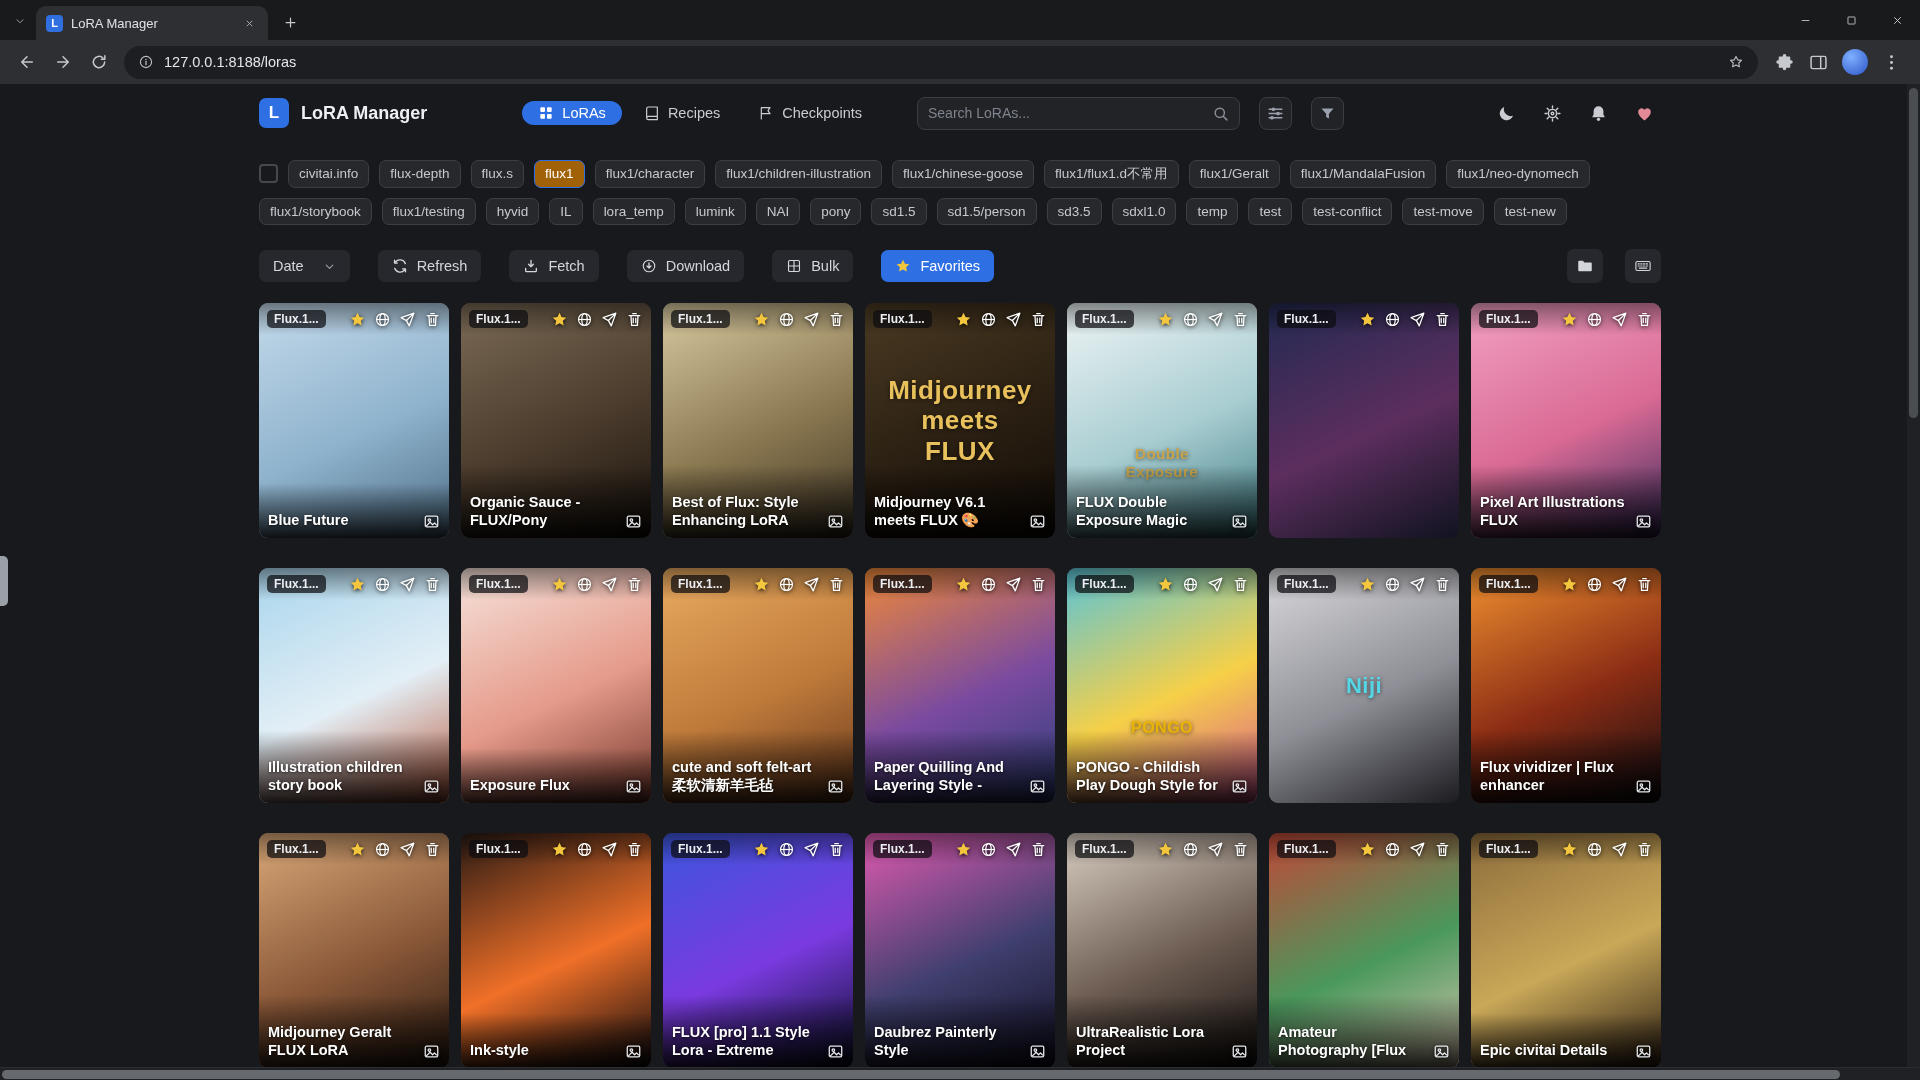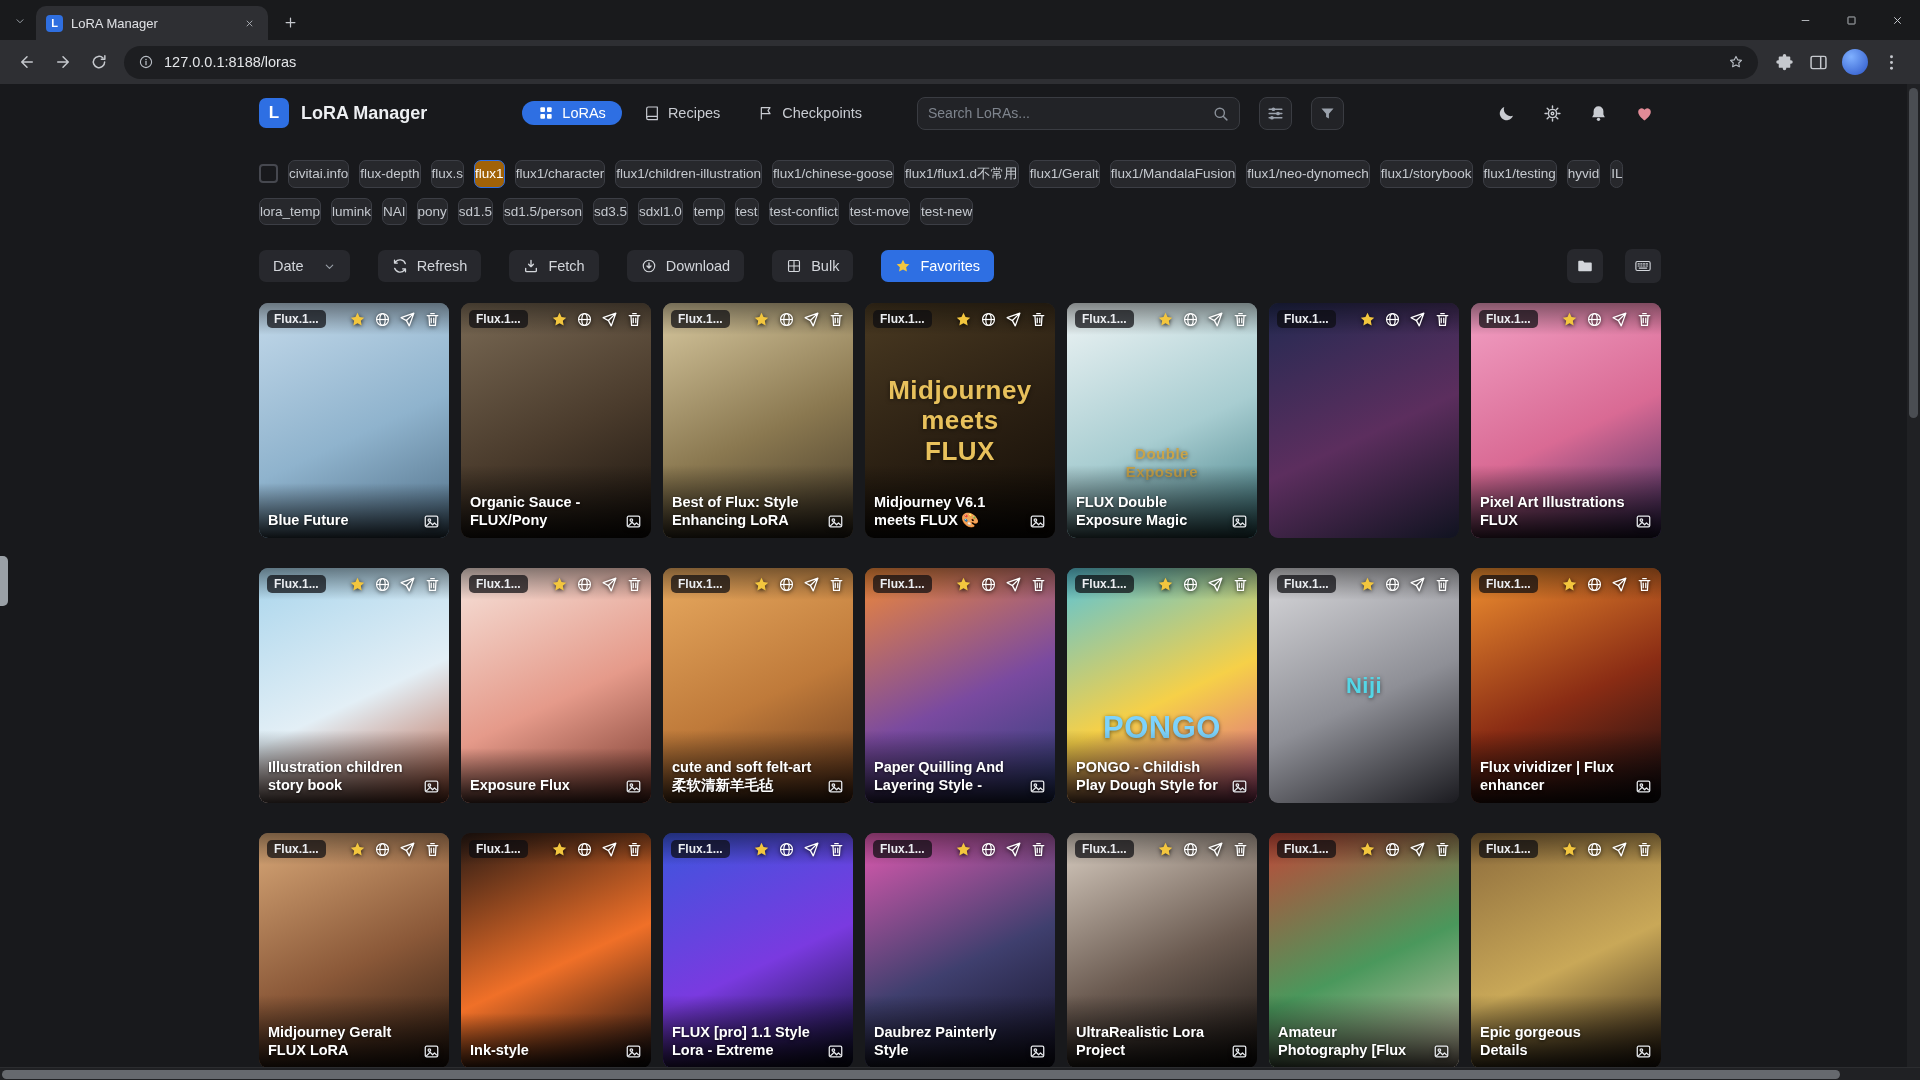--- a/index.html
+++ b/index.html
@@ -49,21 +49,21 @@
   .search-box input::placeholder { color: #7e848d; }
   .search-box .ii { width: 17px; height: 17px; color: #8a9099; }
   .sq-btn { width: 33px; height: 33px; border-radius: 8px; background: #222327; border: 1px solid #3a3c42; display: flex; align-items: center; justify-content: center; color: #9aa1ac; }
   .sq-btn .ii { width: 17px; height: 17px; }
   .header-icons { display: flex; align-items: center; gap: 12px; margin-left: 145px; }
   .hdr-ic { width: 34px; height: 34px; border-radius: 50%; display: flex; align-items: center; justify-content: center; color: #c9ccd2; }
   .hdr-ic .ii { width: 19px; height: 19px; }
   .hdr-ic.heart { color: #e28b97; }
 
   .tags { display: flex; flex-wrap: wrap; gap: 10px; margin-top: 18px; align-items: center; }
-  .tag { padding: 5px 0; background: #27282c; border: 1px solid #3c3e45; border-radius: 7px; font-size: 13.5px; color: #c5c9cf; line-height: 1.15; white-space: nowrap; }
+  .tag { padding: 5px 10px; background: #27282c; border: 1px solid #3c3e45; border-radius: 7px; font-size: 13.5px; color: #c5c9cf; line-height: 1.15; white-space: nowrap; }
   .tag.active { background: #a16207; border-color: #2e6fe3; color: #fff; }
   .tag-checkbox { width: 19px; height: 19px; border: 2px solid #46484f; border-radius: 4px; flex: none; }
 
   .actionbar { display: flex; align-items: center; gap: 28px; margin-top: 24px; }
   .abtn { display: flex; align-items: center; gap: 9px; padding: 8px 14px; background: #27282d; border-radius: 7px; font-size: 14.5px; color: #d3d6db; white-space: nowrap; }
   .abtn .ii { width: 16px; height: 16px; }
   .abtn .chev { width: 13px; height: 13px; color: #9aa0a8; margin-left: 10px; }
   .abtn.primary { background: #2e6fe3; color: #fff; }
   .abtn.primary .ii { color: #f3c63e; }
   .bar-right { margin-left: auto; display: flex; gap: 22px; }
@@ -838,21 +838,21 @@
             <svg viewBox="0 0 24 24" fill="none" stroke="currentColor" stroke-width="1.8" stroke-linejoin="round">
               <rect x="3.2" y="4.5" width="17.6" height="15" rx="2"></rect>
               <circle cx="9" cy="10" r="1.8"></circle>
               <path d="M4.5 18.5l5.5-5.5 3.6 3.6 2.6-2.6 3.3 3.3"></path>
             </svg>
           </i>
     </div>
   </div>
       <div class="card">
     <div class="card-art" style="background: linear-gradient(155deg, rgb(90, 196, 216) 0%, rgb(246, 208, 72) 55%, rgb(216, 90, 144) 100%);"></div>
-    <span class="art-text lower" style="color: #7dd3fc; font-size: 31px;">PONGO</span>
+    <span class="art-text lower" style="color: #eab308; font-size: 16px;">PONGO</span>
         <div class="card-top">
       <span class="badge">Flux.1...</span>
       <span class="card-icons">
             <i class="ic star">
               <svg viewBox="0 0 24 24" fill="currentColor">
                 <path d="M12 2.5l2.9 6 6.6.9-4.8 4.5 1.2 6.5L12 17.3l-5.9 3.1 1.2-6.5L2.5 9.4l6.6-.9z"></path>
               </svg>
             </i>
             <i class="ic">
               <svg viewBox="0 0 24 24" fill="none" stroke="currentColor" stroke-width="1.7">
@@ -1218,21 +1218,21 @@
               </svg>
             </i>
             <i class="ic">
               <svg viewBox="0 0 24 24" fill="none" stroke="currentColor" stroke-width="1.8" stroke-linecap="round">
                 <path d="M4.5 6.5h15M9.5 3.8h5M7 6.5l.9 13.7h8.2L17 6.5M10.2 10v6.5M13.8 10v6.5"></path>
               </svg>
             </i>
           </span>
     </div>
     <div class="card-bottom">
-      <div class="card-title">Epic gorgeous Details</div>
+      <div class="card-title">Epic civitai Details</div>
       <i class="ic img-ic">
             <svg viewBox="0 0 24 24" fill="none" stroke="currentColor" stroke-width="1.8" stroke-linejoin="round">
               <rect x="3.2" y="4.5" width="17.6" height="15" rx="2"></rect>
               <circle cx="9" cy="10" r="1.8"></circle>
               <path d="M4.5 18.5l5.5-5.5 3.6 3.6 2.6-2.6 3.3 3.3"></path>
             </svg>
           </i>
     </div>
   </div>
     </div>

